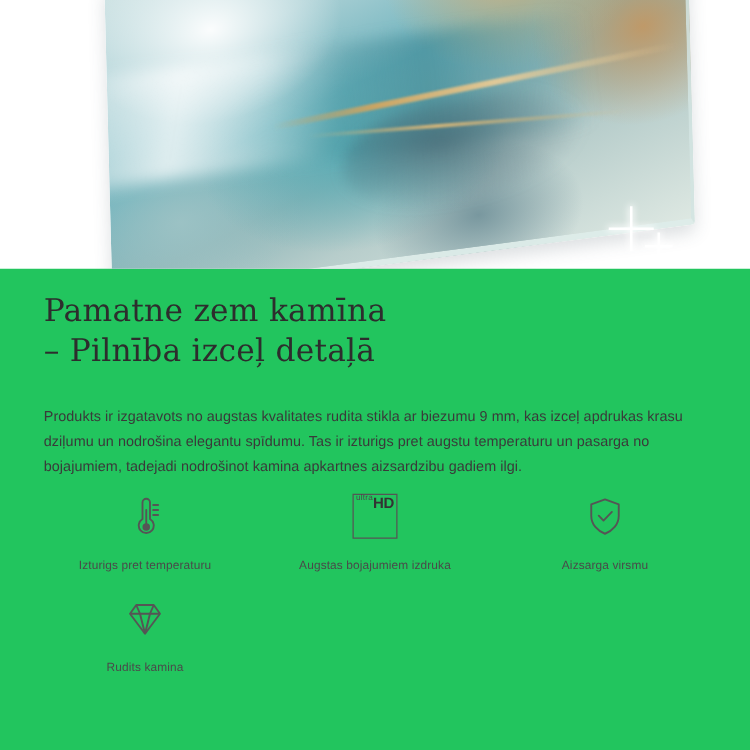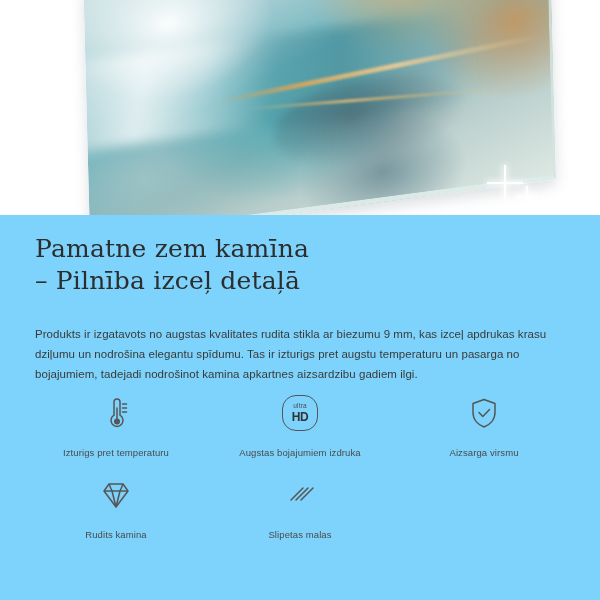--- a/index.html
+++ b/index.html
@@ -10,21 +10,21 @@
     width: 600px;
     height: 600px;
     background: #ffffff;
     font-family: "Liberation Sans", sans-serif;
     overflow: hidden;
   }
   .page {
     position: relative;
     width: 600px;
     height: 600px;
-    background: #7dd3fc;
+    background: #22c55e;
   }
 
   
   .hero {
     position: absolute;
     left: 0;
     top: 0;
     width: 600px;
     height: 215px;
     overflow: hidden;
@@ -187,24 +187,23 @@
     color: #4a4a4a;
     text-align: center;
     letter-spacing: 0.1px;
   }
 
   
   .hd-box {
     width: 34px;
     height: 34px;
     border: 1.6px solid #555;
-    border-radius: 14px;
+    border-radius: 0;
     display: flex;
-    flex-direction: column;
-    align-items: center;
+    flex-direction: row;
     justify-content: center;
     line-height: 1;
   }
   .hd-box .hd-top {
     font-size: 6.5px;
     letter-spacing: 0.2px;
     color: #4a4a4a;
     margin-bottom: 1px;
   }
   .hd-box .hd-bot {
@@ -281,26 +280,16 @@
           <line x1="8" y1="16" x2="32" y2="16"></line>
           <line x1="13" y1="9" x2="16" y2="16"></line>
           <line x1="27" y1="9" x2="24" y2="16"></line>
           <line x1="16" y1="16" x2="20" y2="32"></line>
           <line x1="24" y1="16" x2="20" y2="32"></line>
         </svg>
       </div>
       <div class="feature-label">Rudits kamina</div>
     </div>
 
-    <div class="feature">
-      <div class="feature-icon">
-        <svg width="40" height="40" viewBox="0 0 40 40" fill="none" stroke="#555" stroke-width="1.5" stroke-linecap="round">
-          <line x1="11" y1="25" x2="23" y2="13"></line>
-          <line x1="16" y1="25" x2="28" y2="13"></line>
-          <line x1="21" y1="25" x2="33" y2="13"></line>
-        </svg>
-      </div>
-      <div class="feature-label">Slipetas malas</div>
-    </div>
 
 
   </div>
 </div>
 
 </body></html>

